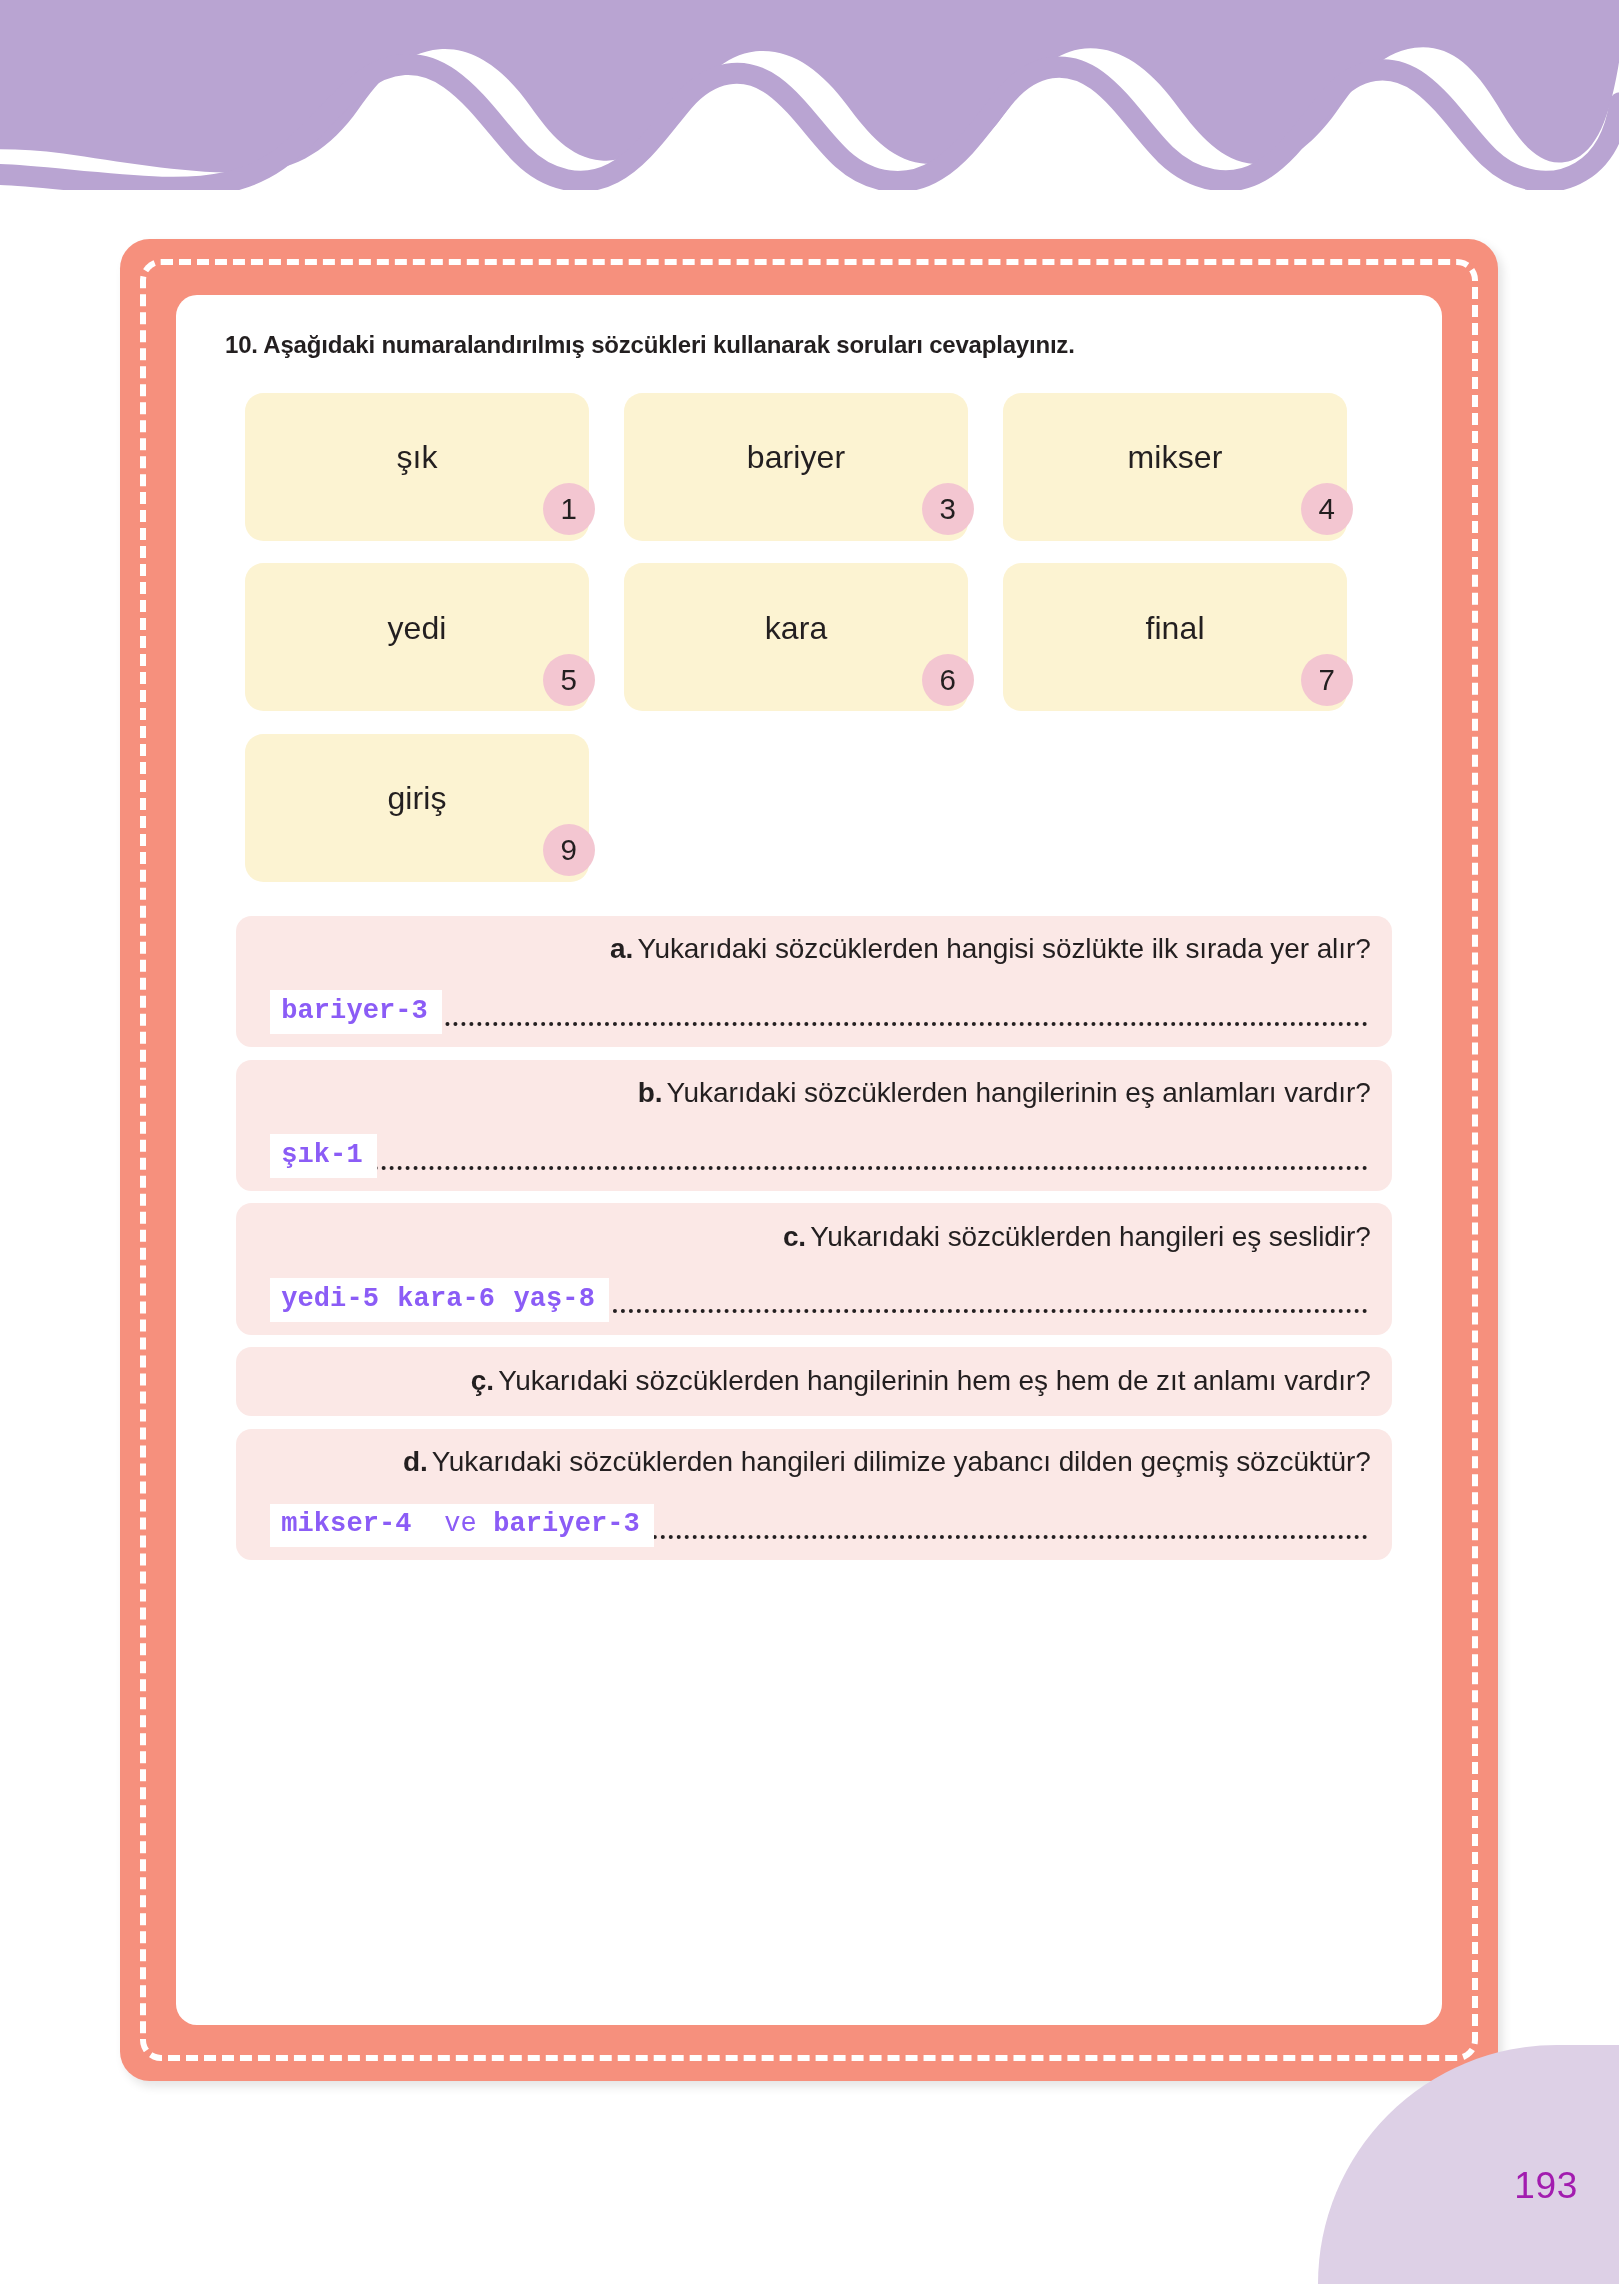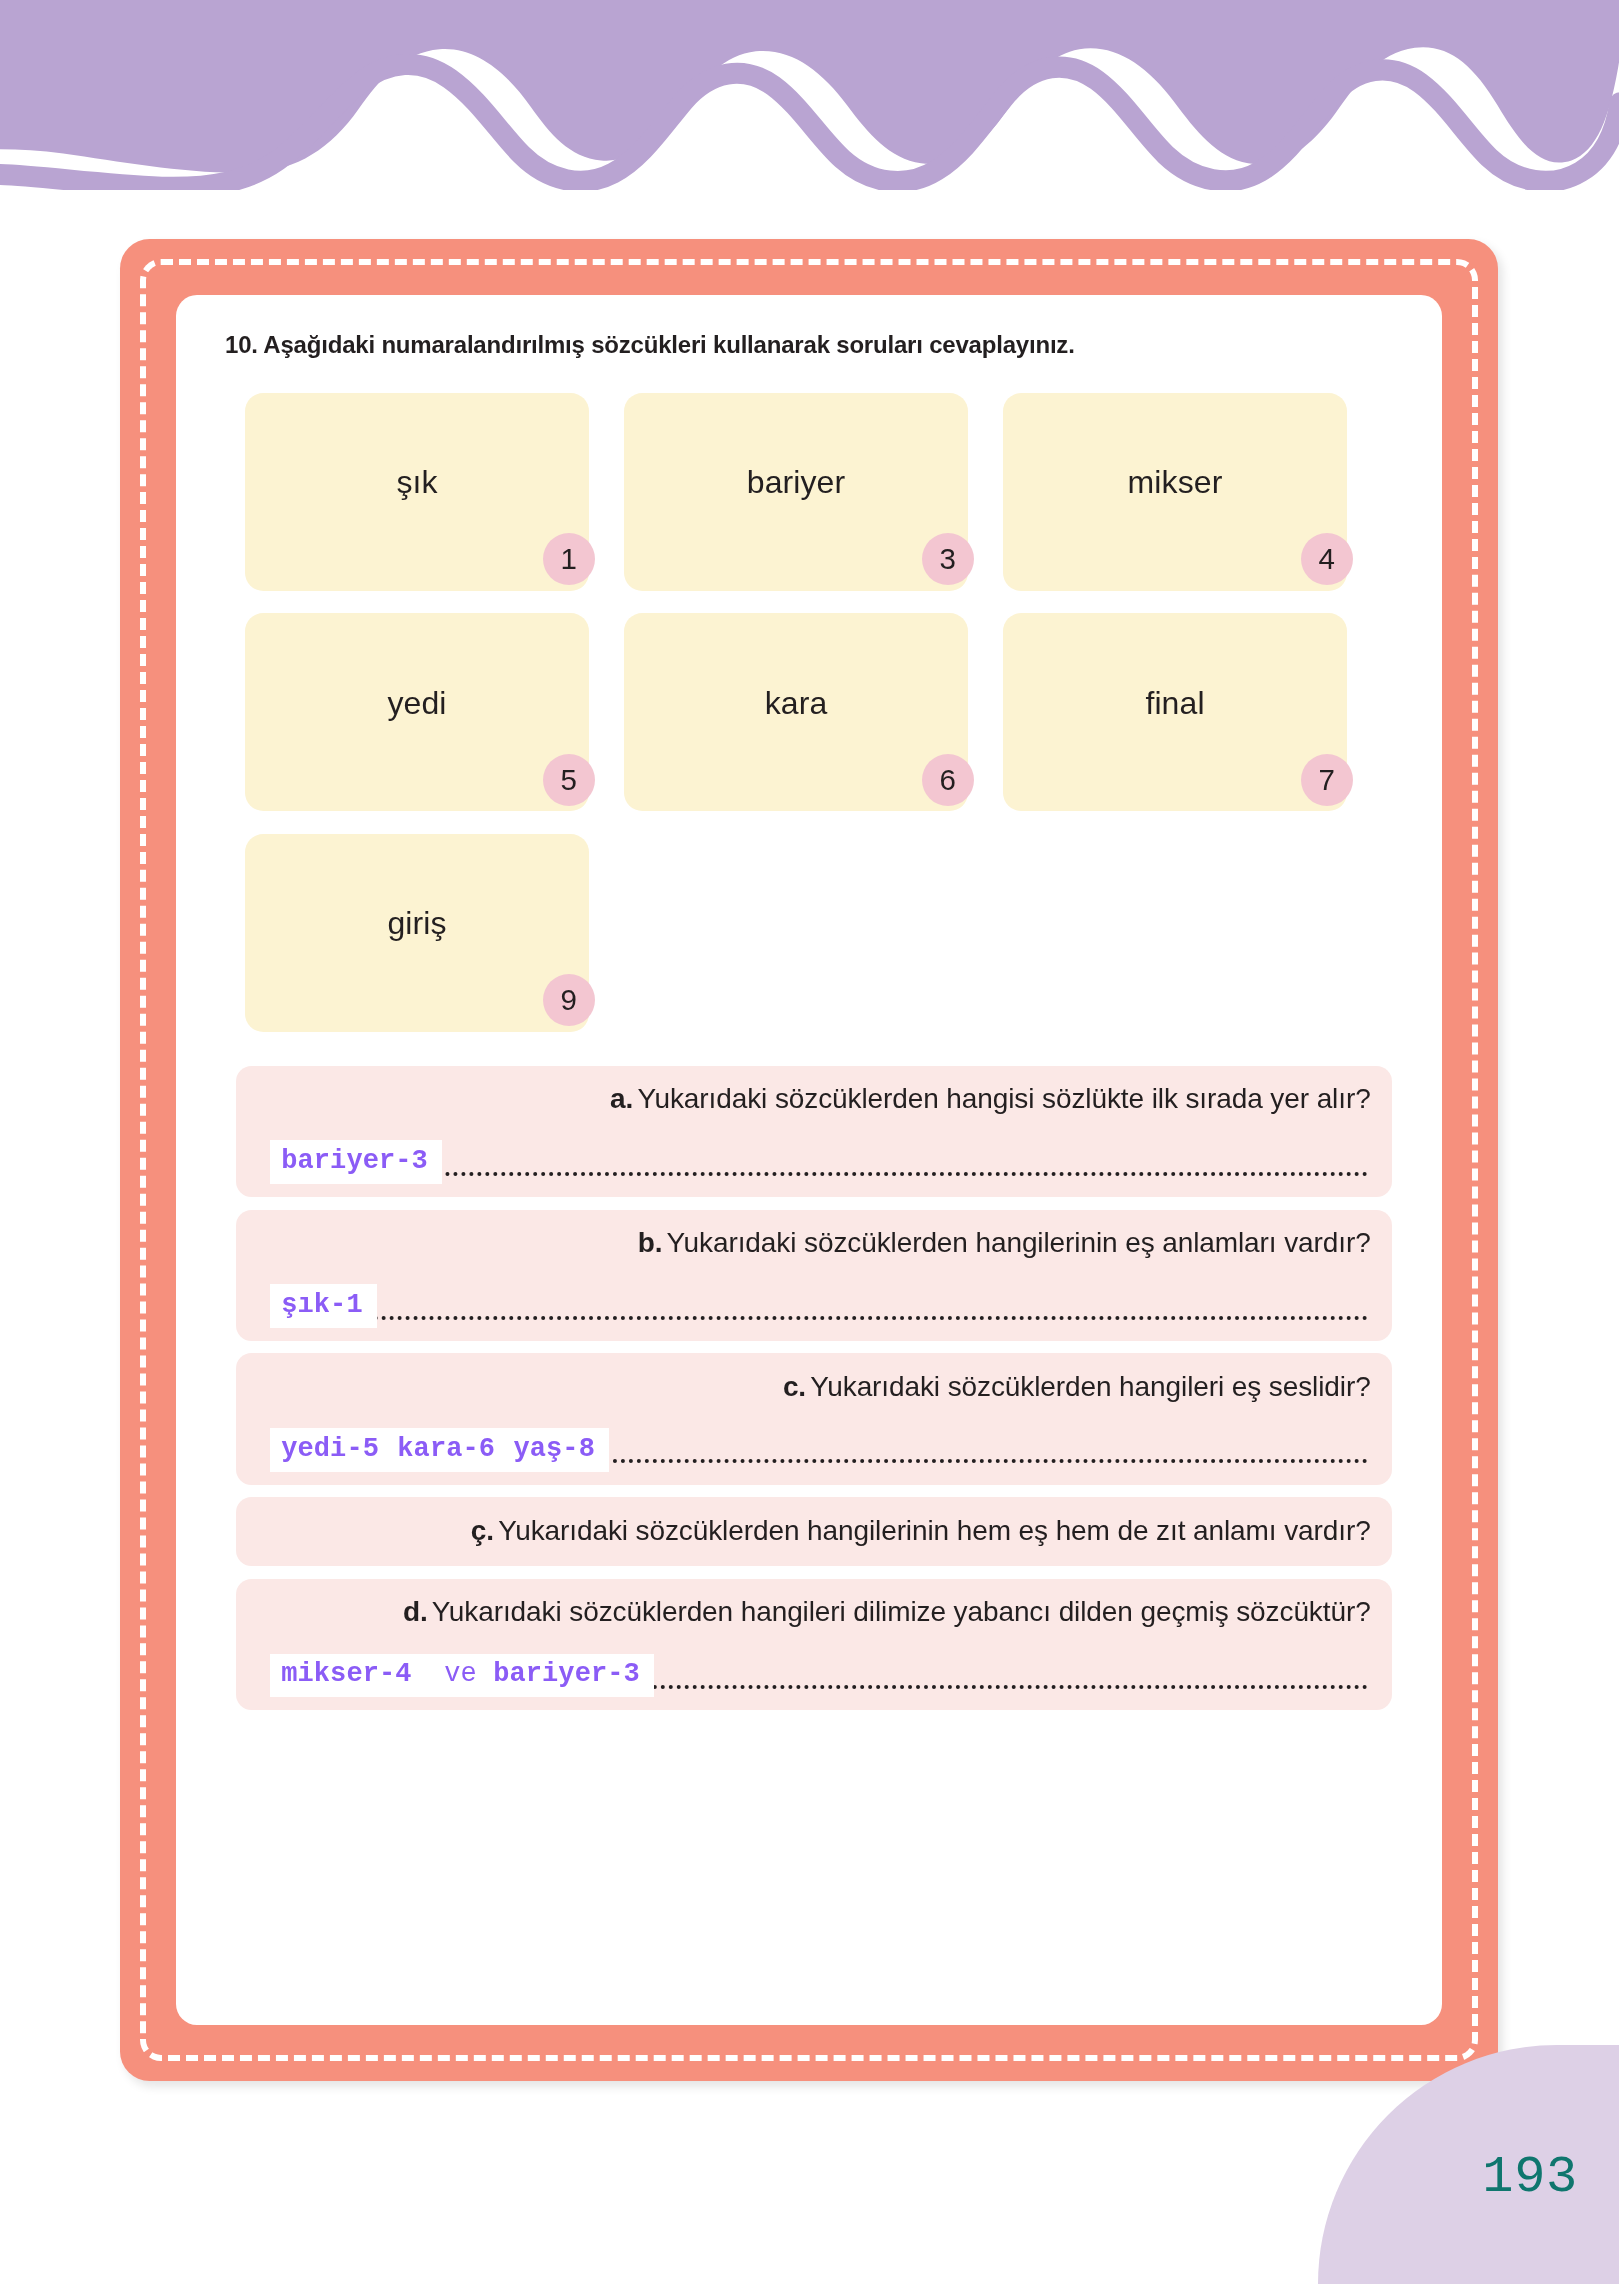--- a/index.html
+++ b/index.html
@@ -33,23 +33,23 @@
     width: 302px;
     height: 239px;
     background: #DDD0E6;
     border-top-left-radius: 239px 239px;
     overflow: hidden;
   }
   .page-number {
     position: absolute;
     right: 42px;
     bottom: 77px;
-    font-family: Liberation Mono, monospace;
-    font-size: 52px;
-    color: #0f766e;
+    font-family: Liberation Sans, sans-serif;
+    font-size: 37px;
+    color: #a21caf;
     letter-spacing: 0.7px;
   }
 
   
   .exercise-frame {
     position: absolute;
     left: 120px;
     top: 239px;
     width: 1378px;
     height: 1842px;
@@ -100,21 +100,21 @@
   .card-grid {
     margin-top: 32px;
     display: grid;
     grid-template-columns: repeat(3, 344px);
     column-gap: 35px;
     row-gap: 22.5px;
     padding-left: 27px;
   }
   .word-card {
     position: relative;
-    height: 198px;
+    height: 148px;
     background: #FCF3D2;
     border-radius: 18.3px;
     display: flex;
     align-items: center;
     justify-content: center;
     box-sizing: border-box;
   }
   .word-card .word-text {
     font-size: 32px;
     color: #231f20;

